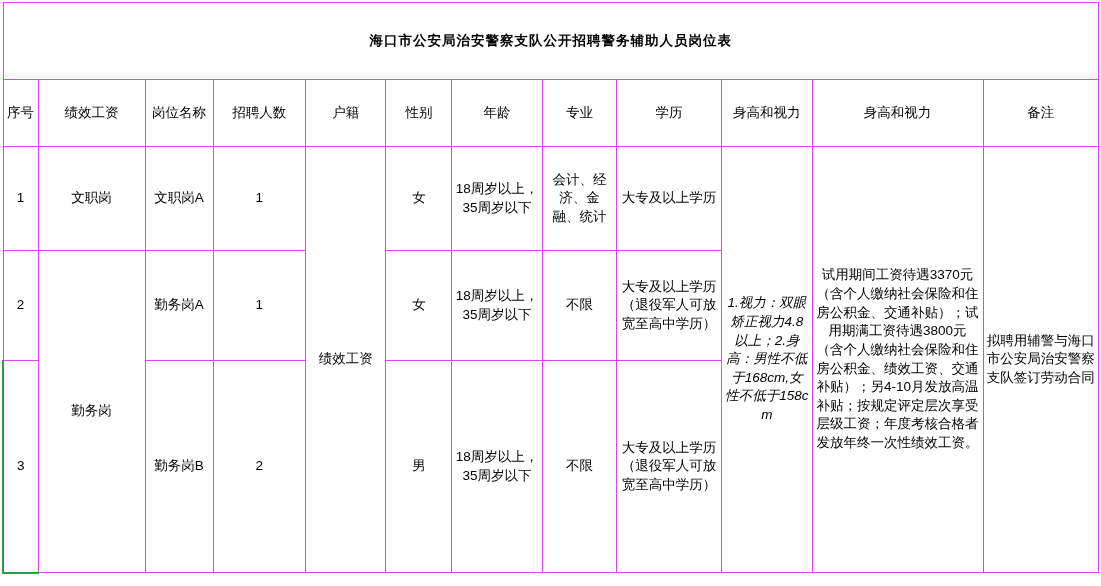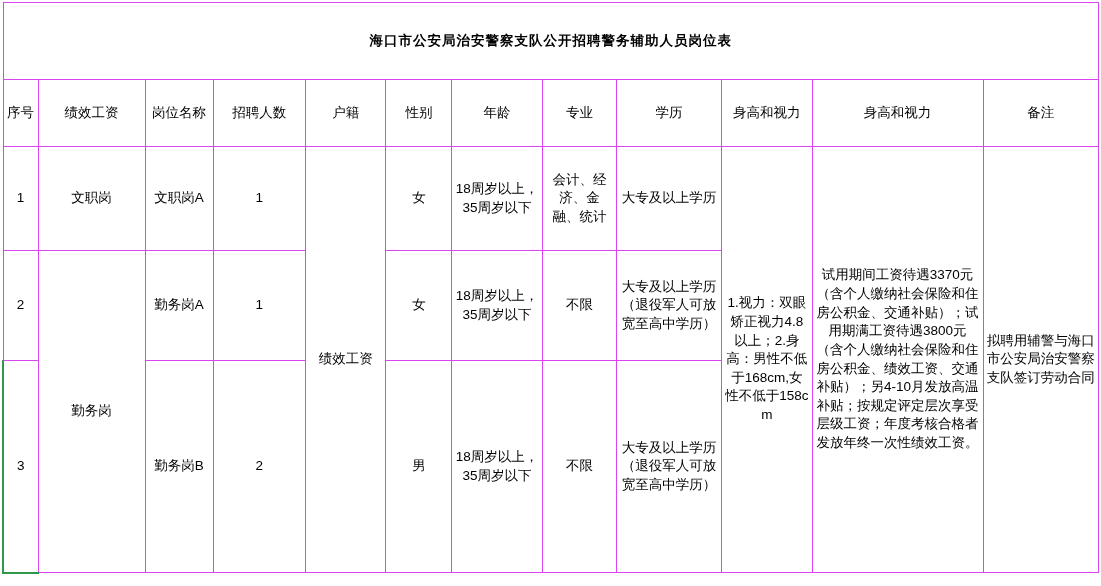--- a/index.html
+++ b/index.html
@@ -76,20 +76,21 @@
   .remark-cell {
     font-size: 13.5px;
     line-height: 1.5;
     padding: 4px 8px;
   }
   .height-cell {
     text-align: left;
     padding: 4px 4px;
     font-size: 13px;
     line-height: 1.45;
+    font-style: italic;
   }
 </style>
 </head>
 <body>
 
 <div class="sheet">
   <table class="grid">
     <colgroup>
       <col style="width:34px">
       <col style="width:104px">

